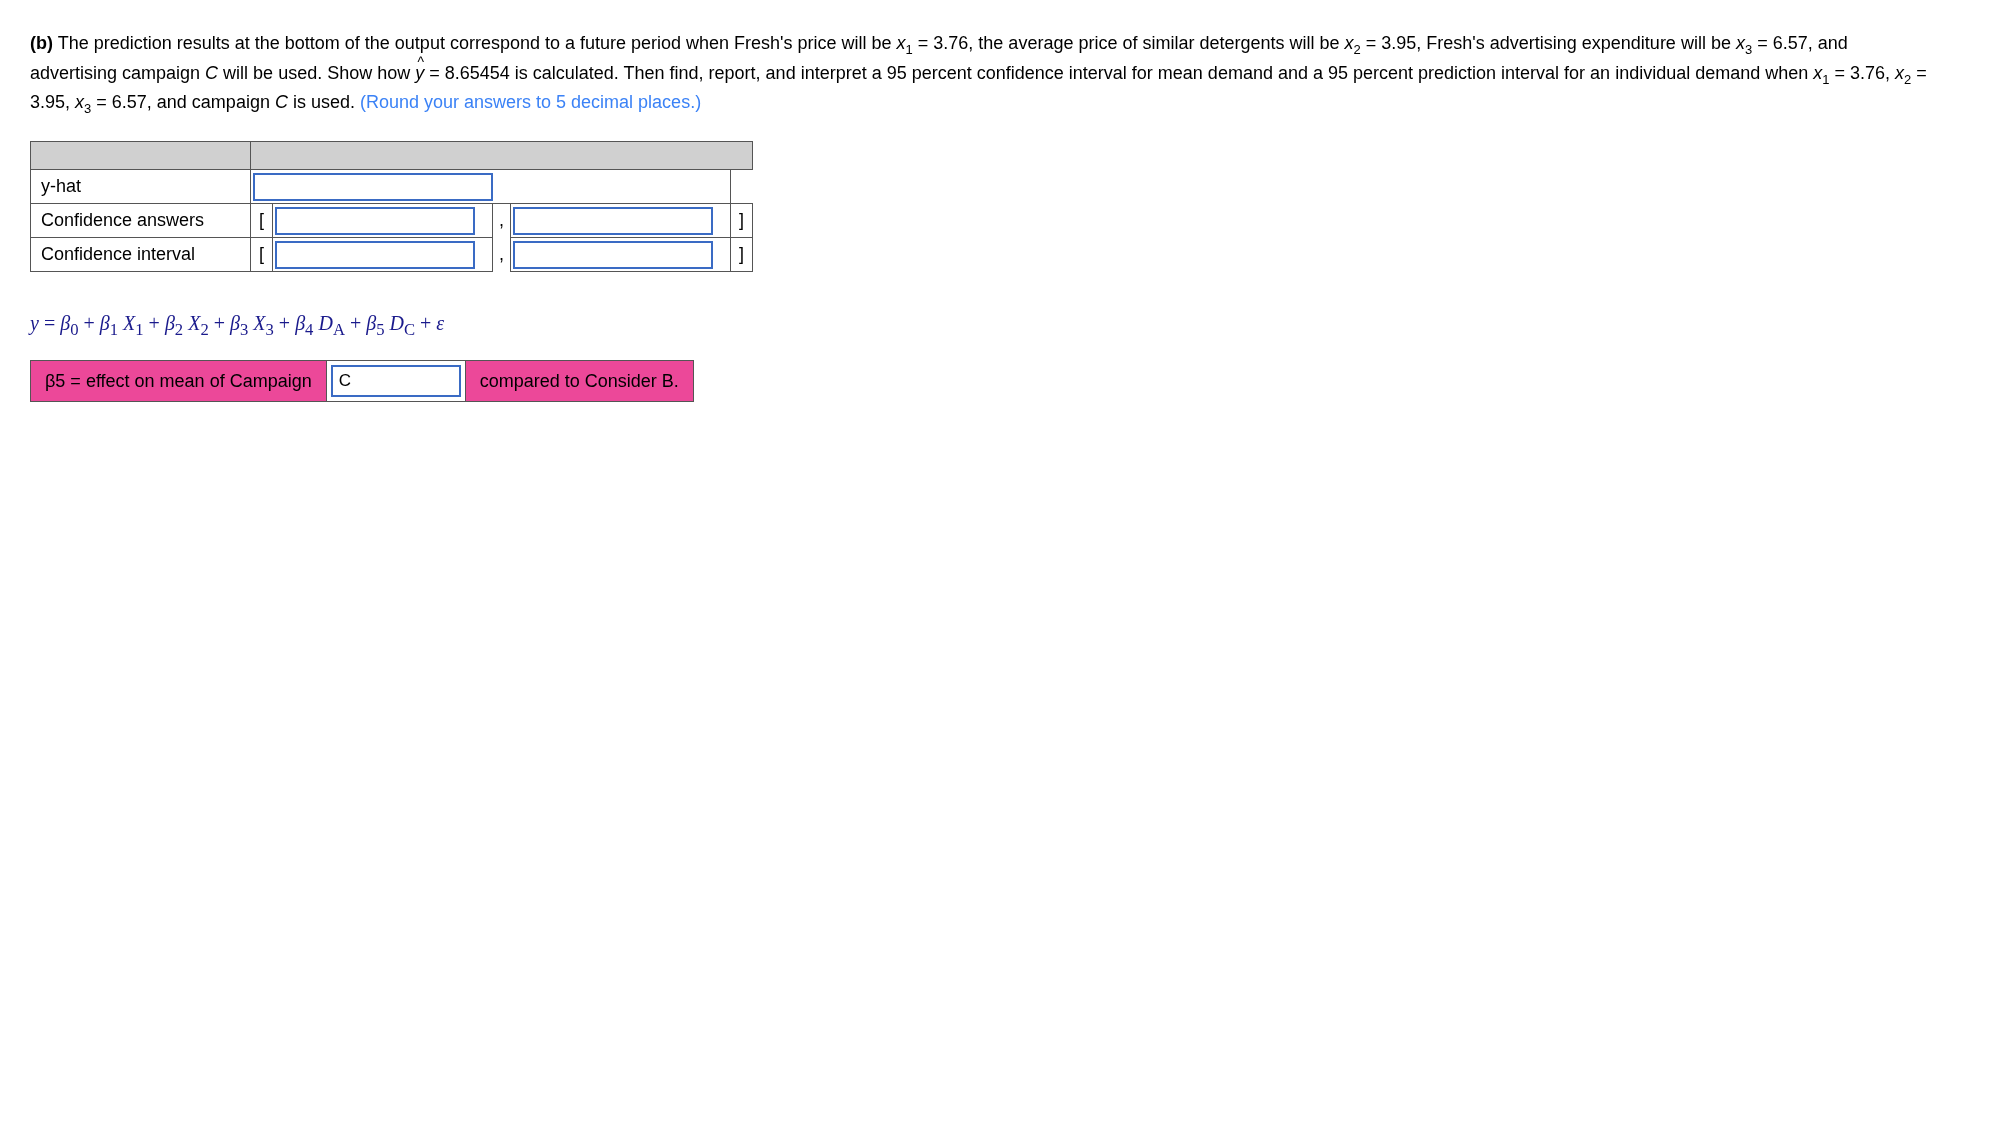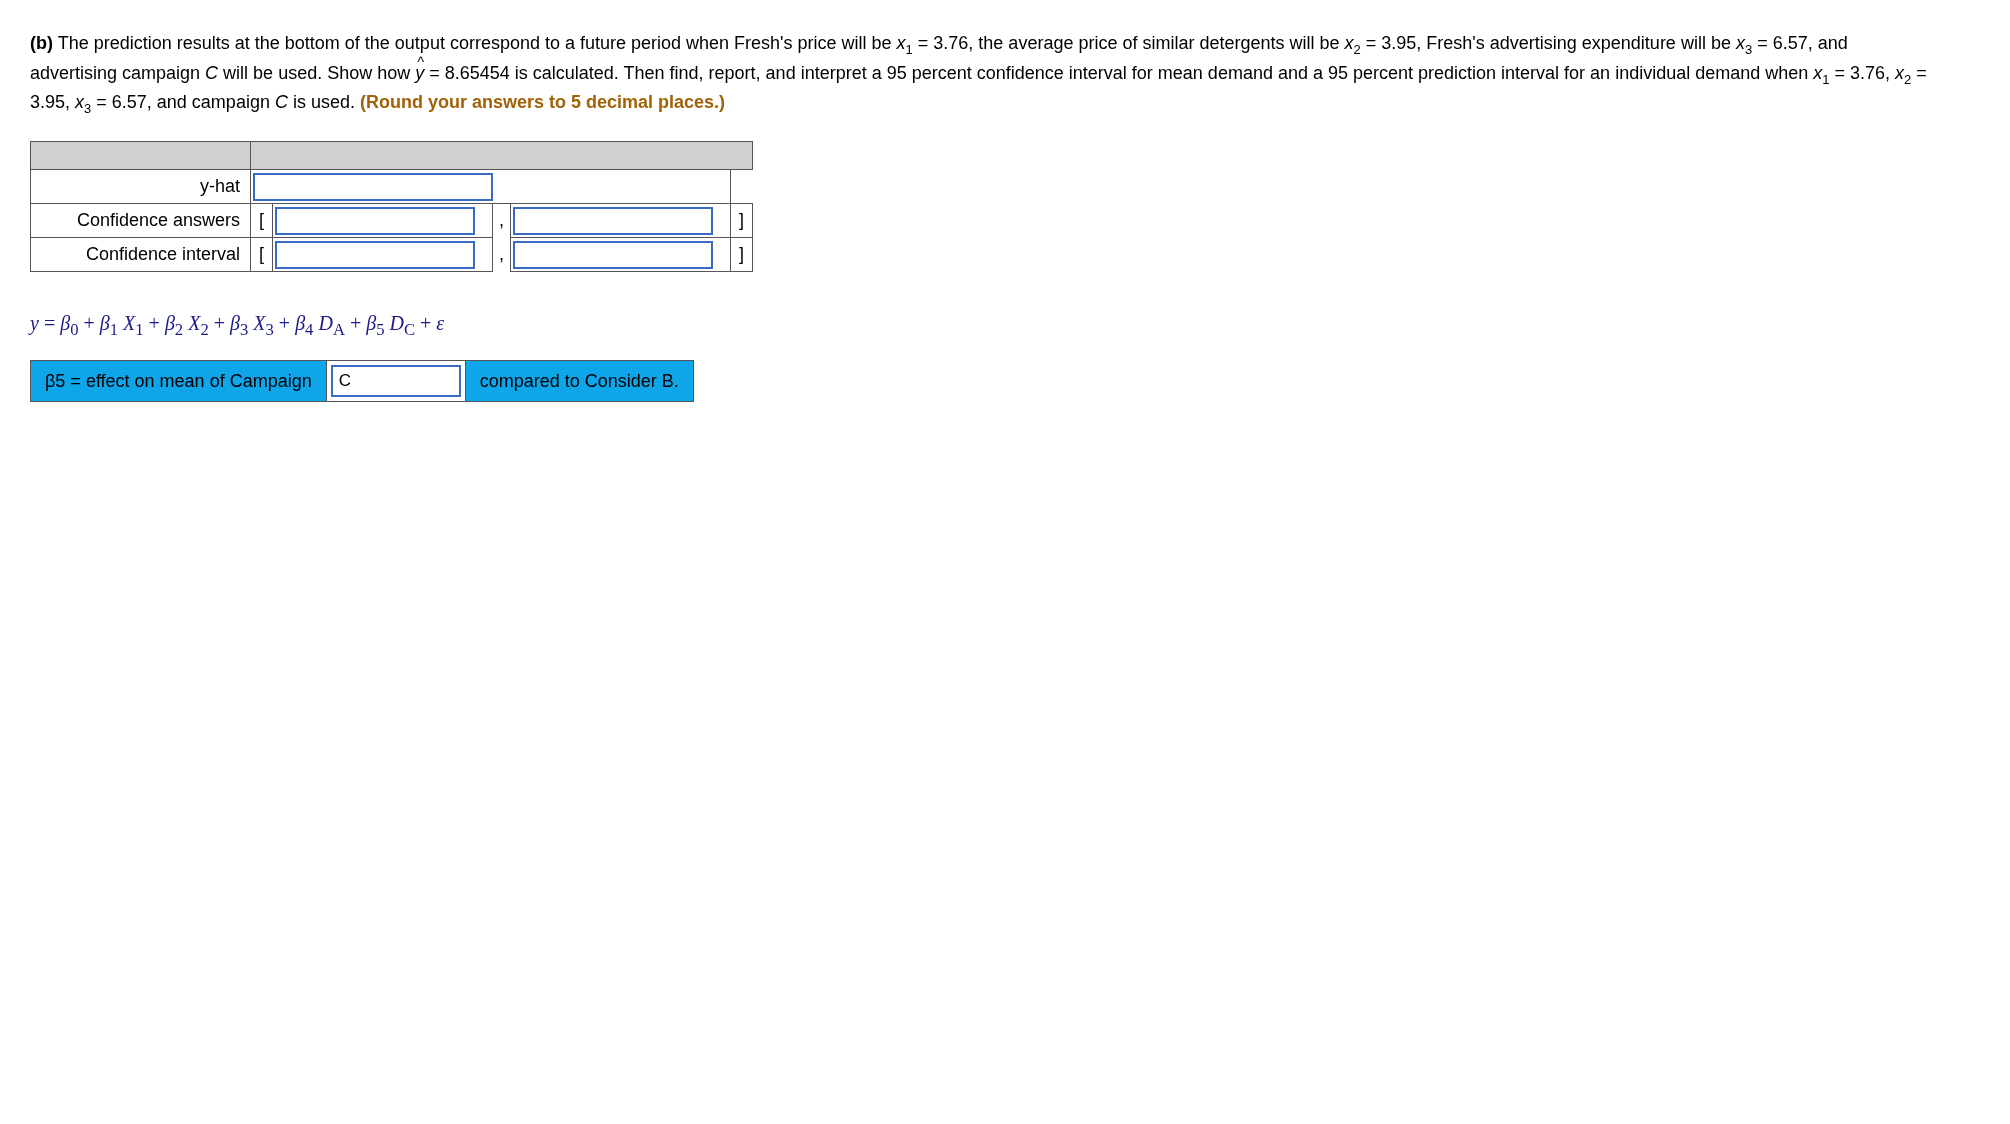--- a/index.html
+++ b/index.html
@@ -22,22 +22,22 @@
       line-height: 1.55;
       margin-bottom: 22px;
       max-width: 1900px;
     }
 
     .bold {
       font-weight: bold;
     }
 
     .red-bold {
-      color: #a16207;
-      font-weight: bold;
+      color: #3b82f6;
+      font-weight: normal;
     }
 
     .math-italic {
       font-style: italic;
     }
 
     .hat-y {
       position: relative;
       display: inline-block;
     }
@@ -67,21 +67,20 @@
       background: #d0d0d0;
       border: 1px solid #555555;
       height: 28px;
       padding: 4px 8px;
     }
 
     .answer-table .label-cell {
       min-width: 200px;
       border: 1px solid #555555;
       background: #ffffff;
-      text-align: right;
     }
 
     .answer-table .bracket-cell {
       padding: 4px 4px;
       background: #ffffff;
       border: 1px solid #555555;
       min-width: 20px;
       text-align: center;
     }
 
@@ -140,21 +139,21 @@
 
     .beta-table {
       border-collapse: collapse;
       margin-top: 10px;
     }
 
     .beta-table td {
       border: 1px solid #555555;
       padding: 8px 14px;
       font-size: 18px;
-      background: #0ea5e9;
+      background: #ec4899;
       vertical-align: middle;
     }
 
     .beta-table td.input-cell {
       background: #ffffff;
       padding: 4px;
     }
 
     .beta-table td.input-cell input {
       border: 2px solid #3a6bc4;

